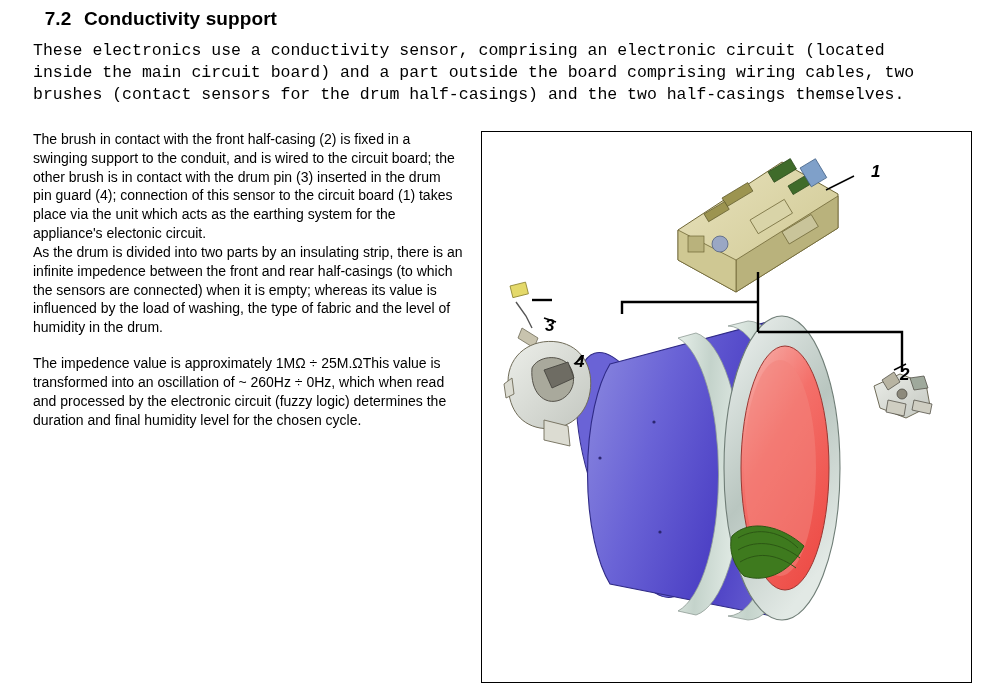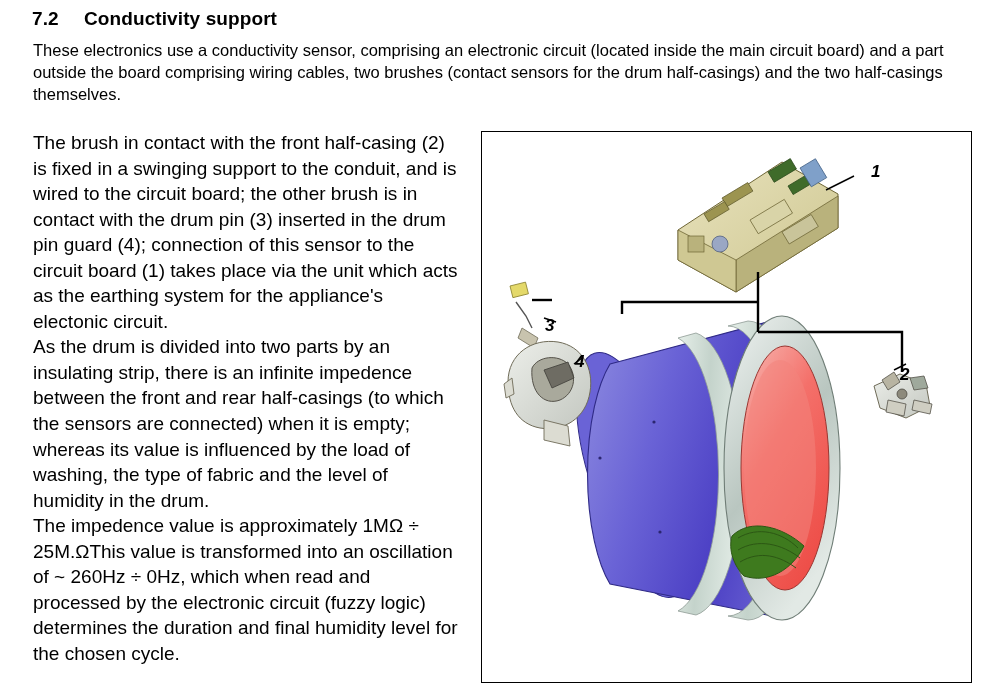--- a/index.html
+++ b/index.html
@@ -26,42 +26,45 @@
     left: 32px;
     top: 8px;
     font-size: 19px;
     font-weight: bold;
     letter-spacing: 0.1px;
     white-space: nowrap;
   }
   .heading .num {
     display: inline-block;
     width: 52px;
+    text-align: center;
   }
   .intro {
     position: absolute;
     left: 33px;
     top: 40px;
     width: 920px;
     font-size: 16.5px;
     line-height: 1.32;
     text-align: left;
+    font-family: Liberation Mono, monospace;
   }
   .left-col {
     position: absolute;
     left: 33px;
     top: 130px;
     width: 430px;
-    font-size: 19px;
+    font-size: 14px;
     line-height: 1.345;
   }
   .left-col p {
     margin: 0 0 0 0;
   }
   .left-col p.gap {
+    margin-top: 17px;
   }
   .figure {
     position: absolute;
     left: 481px;
     top: 131px;
     width: 489px;
     height: 550px;
     border: 1px solid #000000;
     background: #ffffff;
     overflow: hidden;

